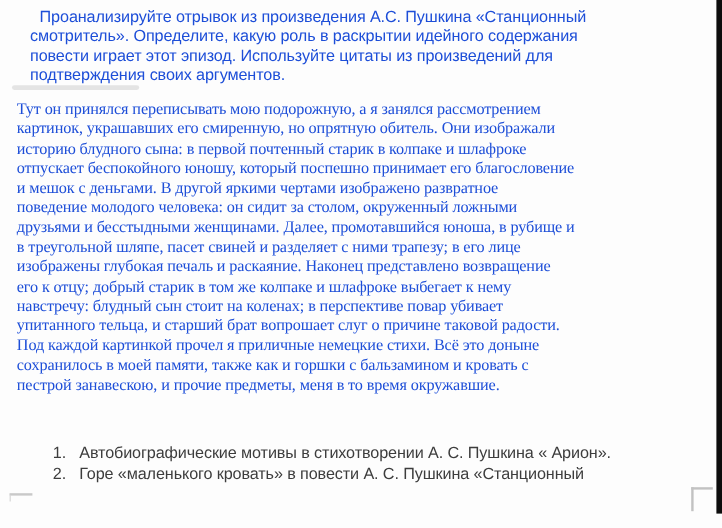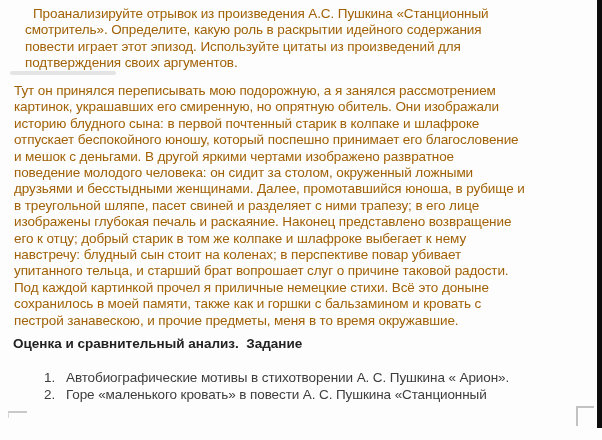--- a/index.html
+++ b/index.html
@@ -6,28 +6,28 @@
   body{
     width:602px;height:440px;overflow:hidden;
     background:#ffffff;
     font-family:"Liberation Sans","DejaVu Sans",sans-serif;
   }
   .page{
     position:relative;width:602px;height:440px;background:#fdfdfd;
   }
   .txt{
     position:absolute;margin:0;
-    font-size:13.5px;line-height:16.4px;color:#a16207;
+    font-size:13.5px;line-height:16.4px;color:#1d4ed8;
     white-space:pre;letter-spacing:-0.1px;
   }
   .prompt{
     left:25px;top:6px;text-indent:8px;
   }
   .excerpt{
-    left:14px;top:83px;
+    left:14px;top:83px;font-family:Liberation Serif, serif;
   }
   .heading{
     left:13px;top:336px;font-weight:bold;color:#222222;letter-spacing:0;
   }
   .instruction{
     left:13px;top:353px;
   }
   .topic{
     position:absolute;left:44px;display:flex;
     font-size:13.5px;line-height:16.4px;color:#3d3d3d;white-space:pre;letter-spacing:-0.1px;
@@ -70,21 +70,20 @@
 друзьями и бесстыдными женщинами. Далее, промотавшийся юноша, в рубище и
 в треугольной шляпе, пасет свиней и разделяет с ними трапезу; в его лице
 изображены глубокая печаль и раскаяние. Наконец представлено возвращение
 его к отцу; добрый старик в том же колпаке и шлафроке выбегает к нему
 навстречу: блудный сын стоит на коленах; в перспективе повар убивает
 упитанного тельца, и старший брат вопрошает слуг о причине таковой радости.
 Под каждой картинкой прочел я приличные немецкие стихи. Всё это доныне
 сохранилось в моей памяти, также как и горшки с бальзамином и кровать с
 пестрой занавескою, и прочие предметы, меня в то время окружавшие.</p>
 
-  <p class="txt heading">Оценка и сравнительный анализ.  Задание</p>
 
 
   <div class="topic topic1">
     <span class="num">1.</span>
     <span>Автобиографические мотивы в стихотворении А. С. Пушкина « Арион».</span>
   </div>
 
   <div class="topic topic2">
     <span class="num">2.</span>
     <span>Горе «маленького кровать» в повести А. С. Пушкина «Станционный</span>

